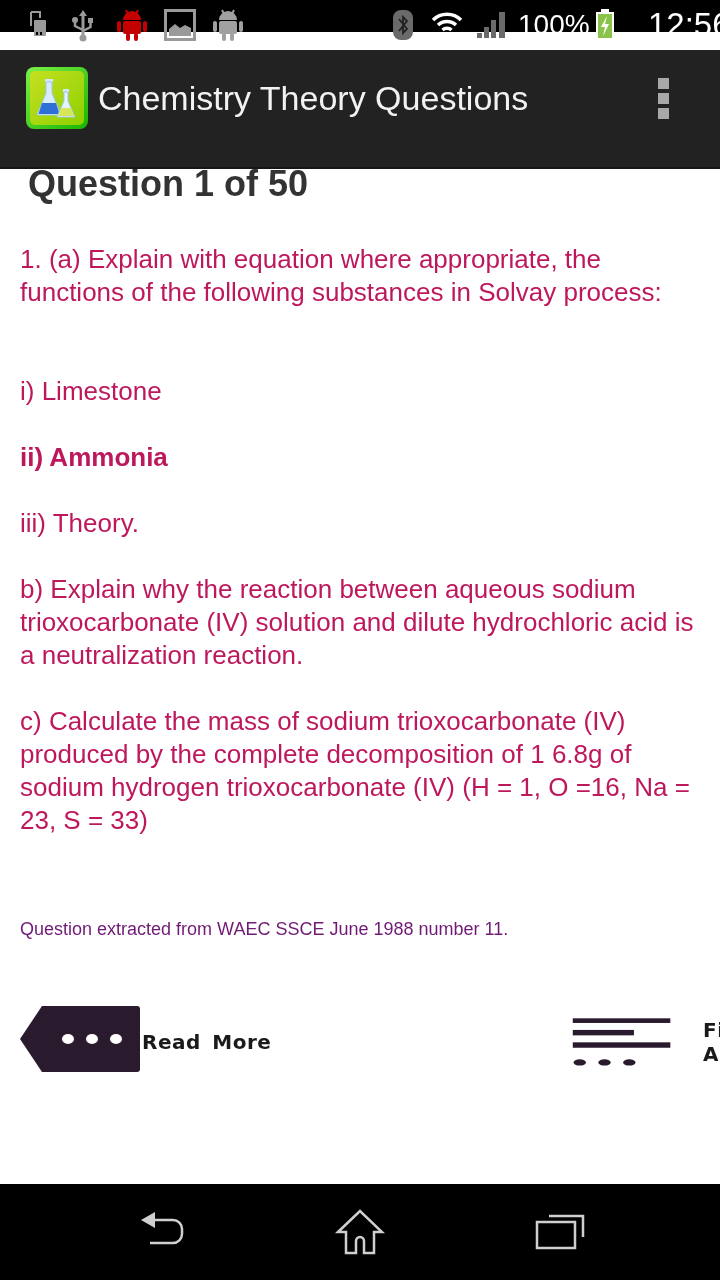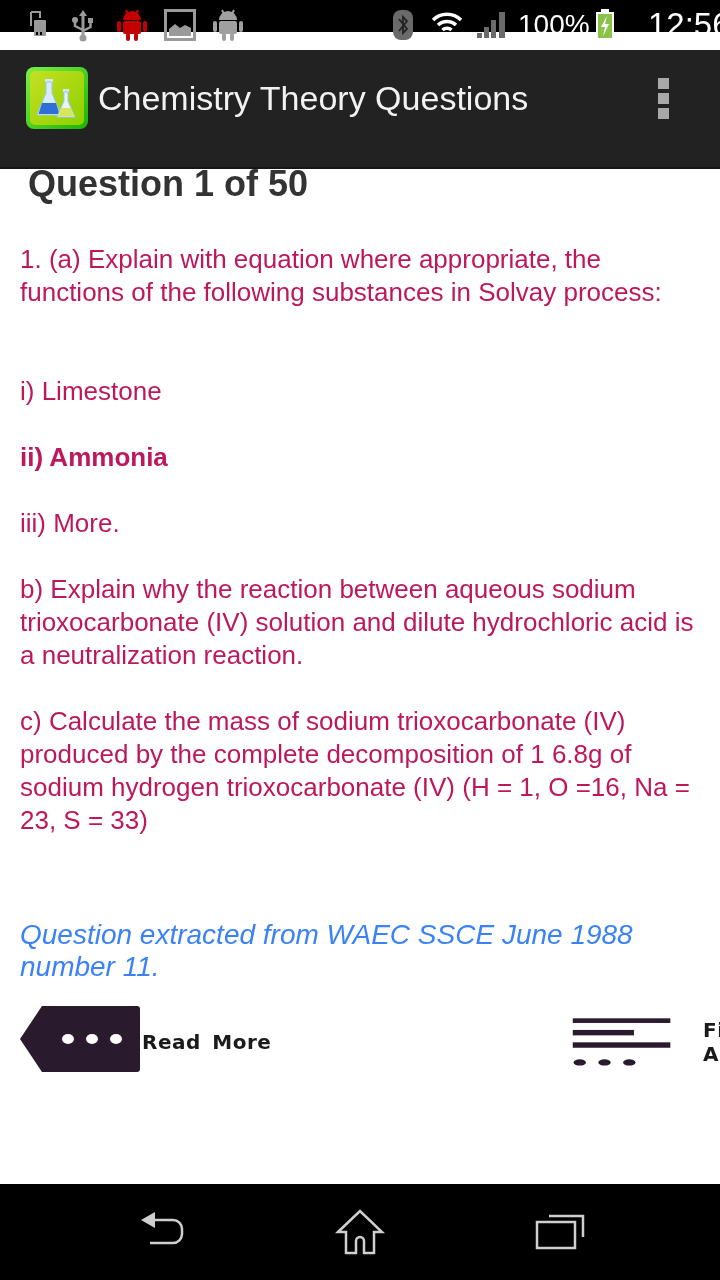--- a/index.html
+++ b/index.html
@@ -19,21 +19,21 @@
     background: linear-gradient(135deg,#7cf04a,#19b300); padding: 4px; }
   .app-icon-inner { width: 100%; height: 100%; border-radius: 5px; background: linear-gradient(135deg,#c4e022,#8fd000); position: relative; }
   .app-title { position: absolute; left: 98px; top: 0; height: 95px; line-height: 97px; color: #f2f2f2; font-size: 34px; }
   .overflow-btn { position: absolute; left: 652px; top: 22px; width: 24px; height: 52px; }
   .overflow-btn span { position: absolute; left: 6px; width: 11px; height: 11px; background: #a8a8a8; }
 
   
   .content { position: absolute; left: 20px; top: 145px; width: 690px; }
   .q-heading { position: absolute; left: 8px; top: 18px; font-size: 36px; font-weight: bold; color: #333333; letter-spacing: 0px; }
   .q-para { position: absolute; left: 0; font-size: 26px; line-height: 33px; color: #be185d; width: 690px; }
-  .source-note { position: absolute; left: 0; top: 774px; font-size: 28px; font-style: italic; color: #3b82f6; }
+  .source-note { position: absolute; left: 0; top: 774px; font-size: 18px; color: #701a75; }
 
   
   .action-btn { position: absolute; top: 1005px; display: flex; flex-direction: row; align-items: center; cursor: pointer; }
   .action-label { font-family: "DejaVu Sans", sans-serif; font-size: 20px; font-weight: bold; color: #1a1a1a; margin-top: 6px; letter-spacing: 0.5px; word-spacing: 4px; }
 
   
   .nav-bar { position: absolute; left: 0; top: 1184px; width: 720px; height: 96px; background: #000; }
   .nav-btn { position: absolute; top: 20px; width: 60px; height: 56px; display: flex; align-items: center; justify-content: center; }
 </style>
 </head>
@@ -152,21 +152,21 @@
     <span style="top:21px;"></span>
     <span style="top:36px;"></span>
   </div>
 </div>
 
 <div class="content">
   <div class="q-heading">Question 1 of 50</div>
   <div class="q-para" style="top:98px;">1. (a) Explain with equation where appropriate, the functions of the following substances in Solvay process:</div>
   <div class="q-para" style="top:230px;">i) Limestone</div>
   <div class="q-para" style="top:296px;font-weight:bold;">ii) Ammonia</div>
-  <div class="q-para" style="top:362px;">iii) More.</div>
+  <div class="q-para" style="top:362px;">iii) Theory.</div>
   <div class="q-para" style="top:428px;">b) Explain why the reaction between aqueous sodium trioxocarbonate (IV) solution and dilute hydrochloric acid is a neutralization reaction.</div>
   <div class="q-para" style="top:560px;">c) Calculate the mass of sodium trioxocarbonate (IV) produced by the complete decomposition of 1 6.8g of sodium hydrogen trioxocarbonate (IV) (H = 1, O =16, Na = 23, S = 33)</div>
   <div class="source-note">Question extracted from  WAEC SSCE June 1988 number 11.</div>
 </div>
 
 <div class="action-btn" style="left:20px;">
   <svg width="122" height="68" viewBox="0 0 122 68">
     <path d="M22 1 H117 a3 3 0 0 1 3 3 V64 a3 3 0 0 1 -3 3 H22 L0 34 Z" fill="#2a1a2e"></path>
     <ellipse cx="48" cy="34" rx="6" ry="5" fill="#fff"></ellipse>
     <ellipse cx="72" cy="34" rx="6" ry="5" fill="#fff"></ellipse>

